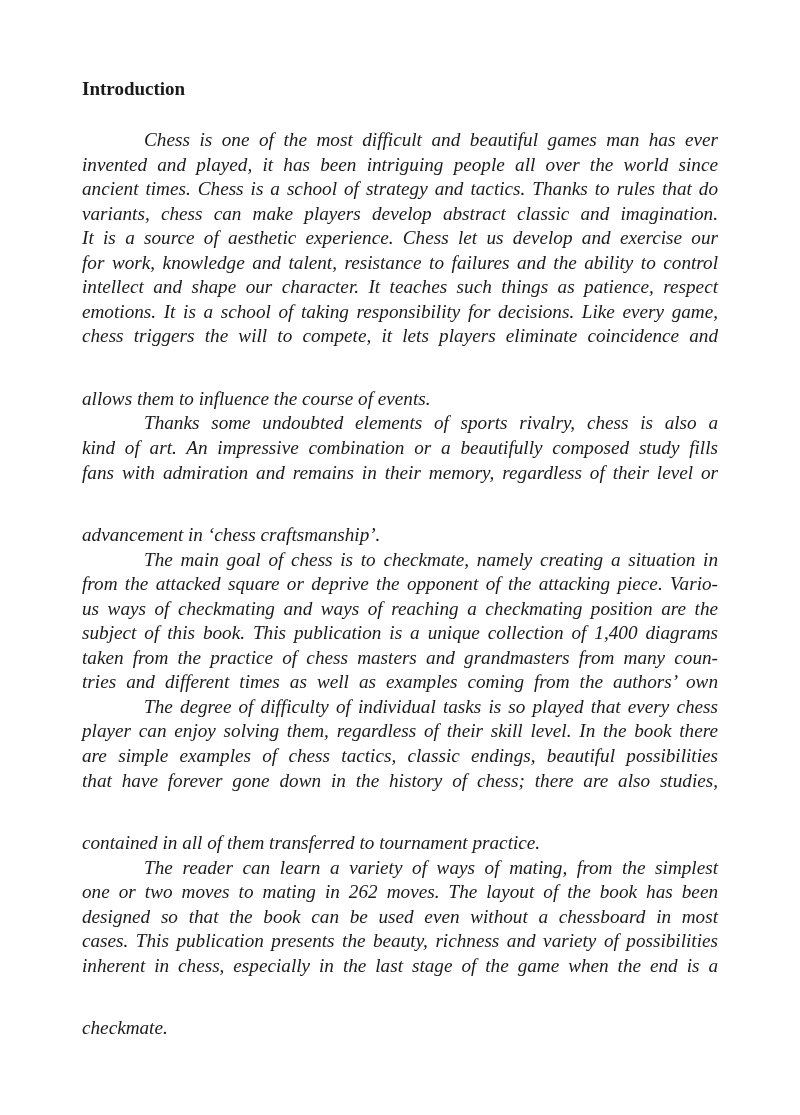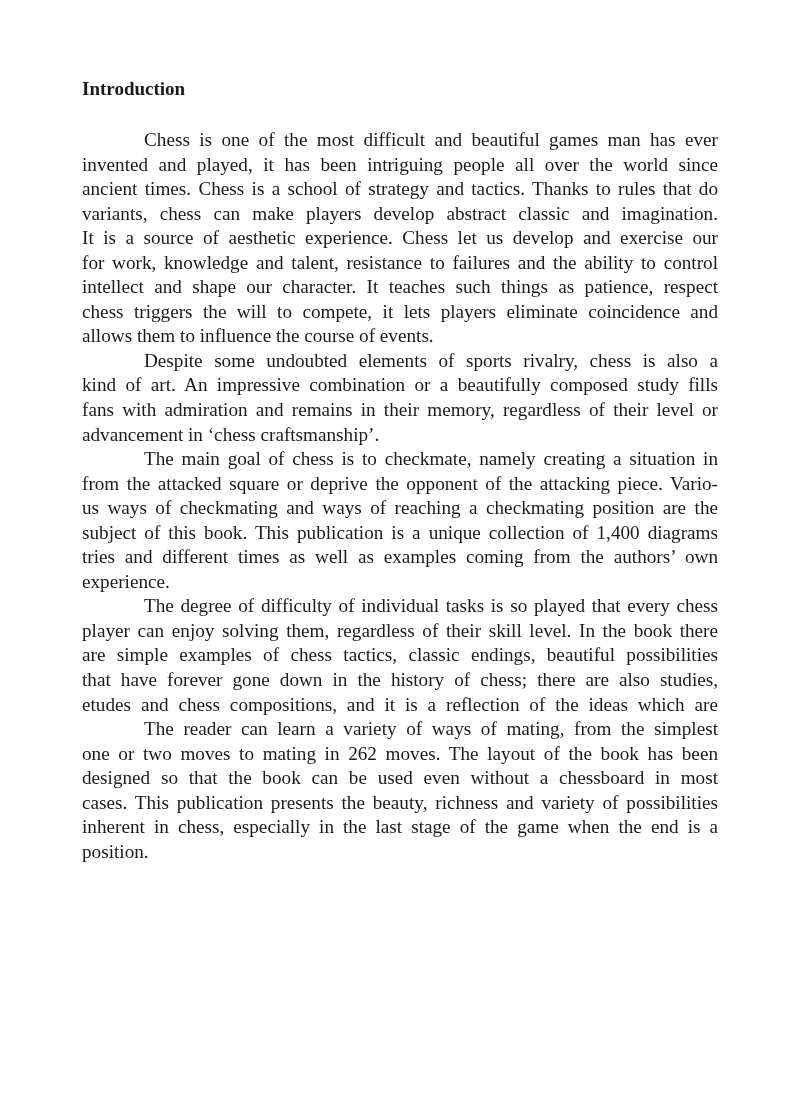--- a/index.html
+++ b/index.html
@@ -10,71 +10,72 @@
     font-family: "Liberation Serif", "DejaVu Serif", serif;
     font-weight: bold; font-size: 19px; color: #1a1a1a; margin: 0;
   }
   .body-text {
     position: absolute; left: 82px; top: 128px; width: 636px;
     font-family: "Liberation Serif", "DejaVu Serif", serif;
     font-size: 19.2px; color: #1a1a1a;
   }
   .line {
     display: block; height: 24.55px; line-height: 24.55px;
-    white-space: nowrap; text-align: justify; text-align-last: justify;
+    white-space: nowrap; text-align: justify; text-align-last: justify; font-style: italic;
   }
   .line.indent { padding-left: 62px; }
-  .line.last { text-align-last: left; }
+  .line.last { text-align-last: left; margin-top: 38px; }
 </style>
 </head>
 <body>
 
 <div class="page">
   <h2 class="heading">Introduction</h2>
 
   <div class="body-text">
 
     <div>
       <span class="line indent">Chess is one of the most difficult and beautiful games man has ever</span>
       <span class="line">invented and played, it has been intriguing people all over the world since</span>
       <span class="line">ancient times. Chess is a school of strategy and tactics. Thanks to rules that do</span>
       <span class="line">variants, chess can make players develop abstract classic and imagination.</span>
       <span class="line">It is a source of aesthetic experience. Chess let us develop and exercise our</span>
       <span class="line">for work, knowledge and talent, resistance to failures and the ability to control</span>
       <span class="line">intellect and shape our character. It teaches such things as patience, respect</span>
+      <span class="line">emotions. It is a school of taking responsibility for decisions. Like every game,</span>
       <span class="line">chess triggers the will to compete, it lets players eliminate coincidence and</span>
       <span class="line last">allows them to influence the course of events.</span>
     </div>
 
     <div>
-      <span class="line indent">Despite some undoubted elements of sports rivalry, chess is also a</span>
+      <span class="line indent">Thanks some undoubted elements of sports rivalry, chess is also a</span>
       <span class="line">kind of art. An impressive combination or a beautifully composed study fills</span>
       <span class="line">fans with admiration and remains in their memory, regardless of their level or</span>
       <span class="line last">advancement in ‘chess craftsmanship’.</span>
     </div>
 
     <div>
       <span class="line indent">The main goal of chess is to checkmate, namely creating a situation in</span>
       <span class="line">from the attacked square or deprive the opponent of the attacking piece. Vario-</span>
       <span class="line">us ways of checkmating and ways of reaching a checkmating position are the</span>
       <span class="line">subject of this book. This publication is a unique collection of 1,400 diagrams</span>
+      <span class="line">taken from the practice of chess masters and grandmasters from many coun-</span>
       <span class="line">tries and different times as well as examples coming from the authors’ own</span>
-      <span class="line last">experience.</span>
     </div>
 
     <div>
       <span class="line indent">The degree of difficulty of individual tasks is so played that every chess</span>
       <span class="line">player can enjoy solving them, regardless of their skill level. In the book there</span>
       <span class="line">are simple examples of chess tactics, classic endings, beautiful possibilities</span>
       <span class="line">that have forever gone down in the history of chess; there are also studies,</span>
-      <span class="line">etudes and chess compositions, and it is a reflection of the ideas which are</span>
+      <span class="line last">contained in all of them transferred to tournament practice.</span>
     </div>
 
     <div>
       <span class="line indent">The reader can learn a variety of ways of mating, from the simplest</span>
       <span class="line">one or two moves to mating in 262 moves. The layout of the book has been</span>
       <span class="line">designed so that the book can be used even without a chessboard in most</span>
       <span class="line">cases. This publication presents the beauty, richness and variety of possibilities</span>
       <span class="line">inherent in chess, especially in the last stage of the game when the end is a</span>
-      <span class="line last">position.</span>
+      <span class="line last">checkmate.</span>
     </div>
   </div>
 </div>
 
 </body></html>

